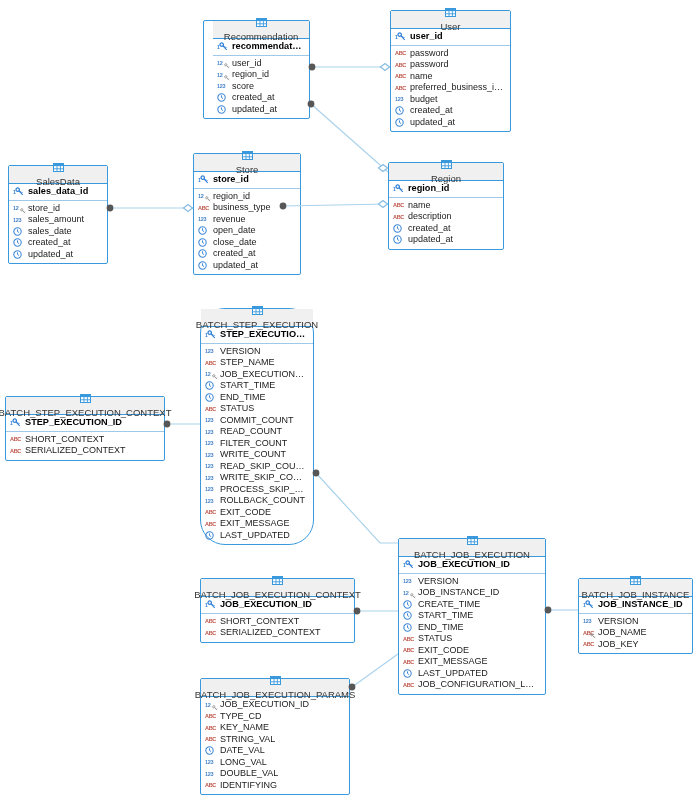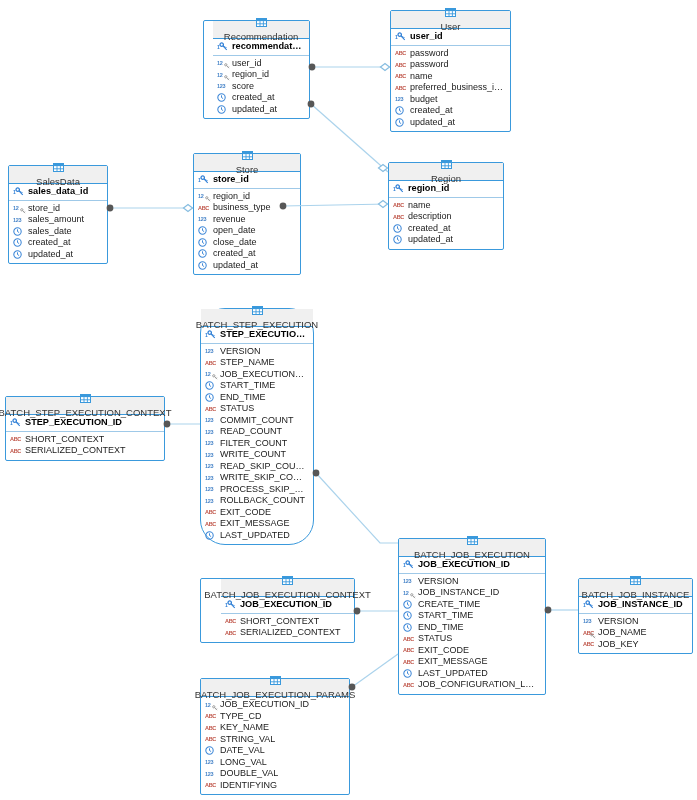--- a/index.html
+++ b/index.html
@@ -736,21 +736,21 @@
           <span class="lbl">JOB_NAME</span>
         </div>
         <div class="row">
           <span class="ficon">
             <span class="t" style="color:#BE5043">ABC</span>
           </span>
           <span class="lbl">JOB_KEY</span>
         </div>
       </div>
     </div>
-    <div class="entity" style="left: 200px; top: 578px; width: 155px; padding-left: 20px;">
+    <div class="entity" style="left: 200px; top: 578px; width: 155px;">
       <div class="entity-header">
         <span style="display: inline-flex;">
           <svg width="11" height="9" viewBox="0 0 11 9">
             <rect x="0.5" y="0.5" width="10" height="8" fill="#ffffff" stroke="#3A99DC" stroke-width="1"></rect>
             <rect x="0.5" y="0.5" width="10" height="2.6" fill="#3A99DC"></rect>
             <path d="M0.5 5.8 H10.5 M4 3.1 V8.5 M7.4 3.1 V8.5" stroke="#3A99DC" stroke-width="0.9"></path>
           </svg>
         </span>
         <span>BATCH_JOB_EXECUTION_CONTEXT</span>
       </div>

